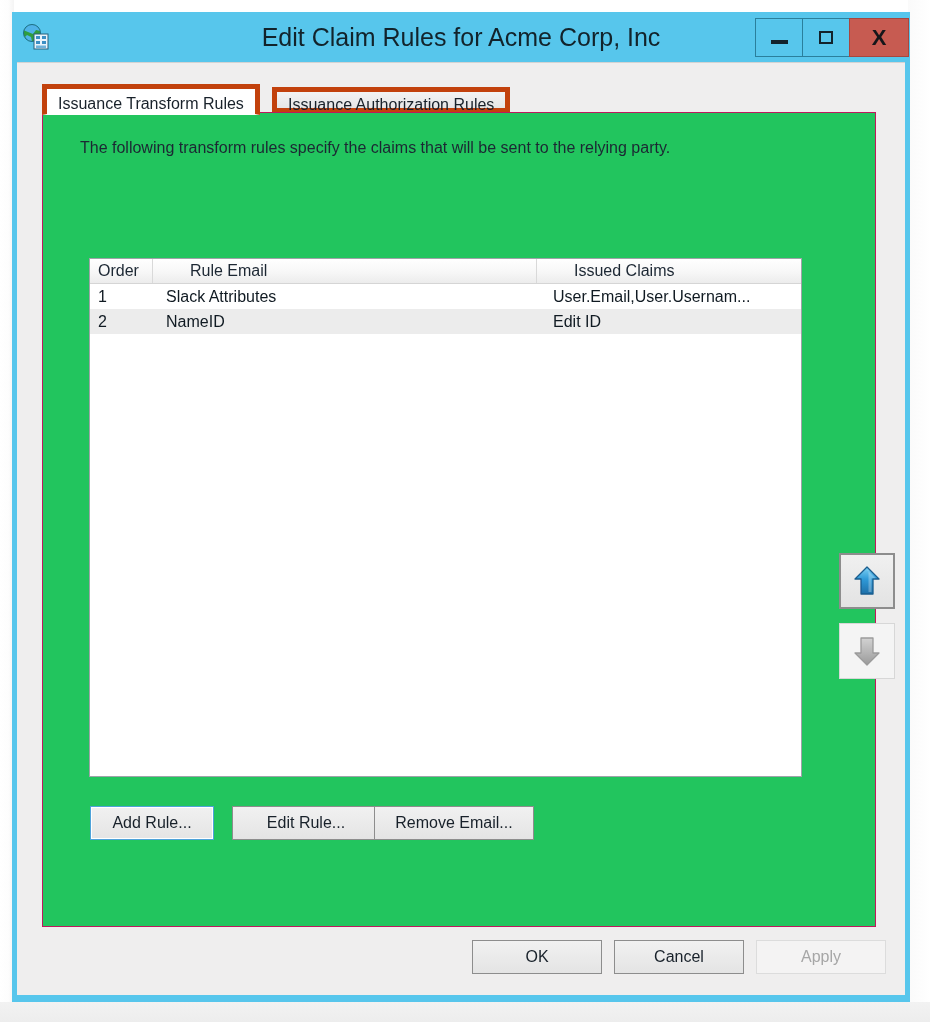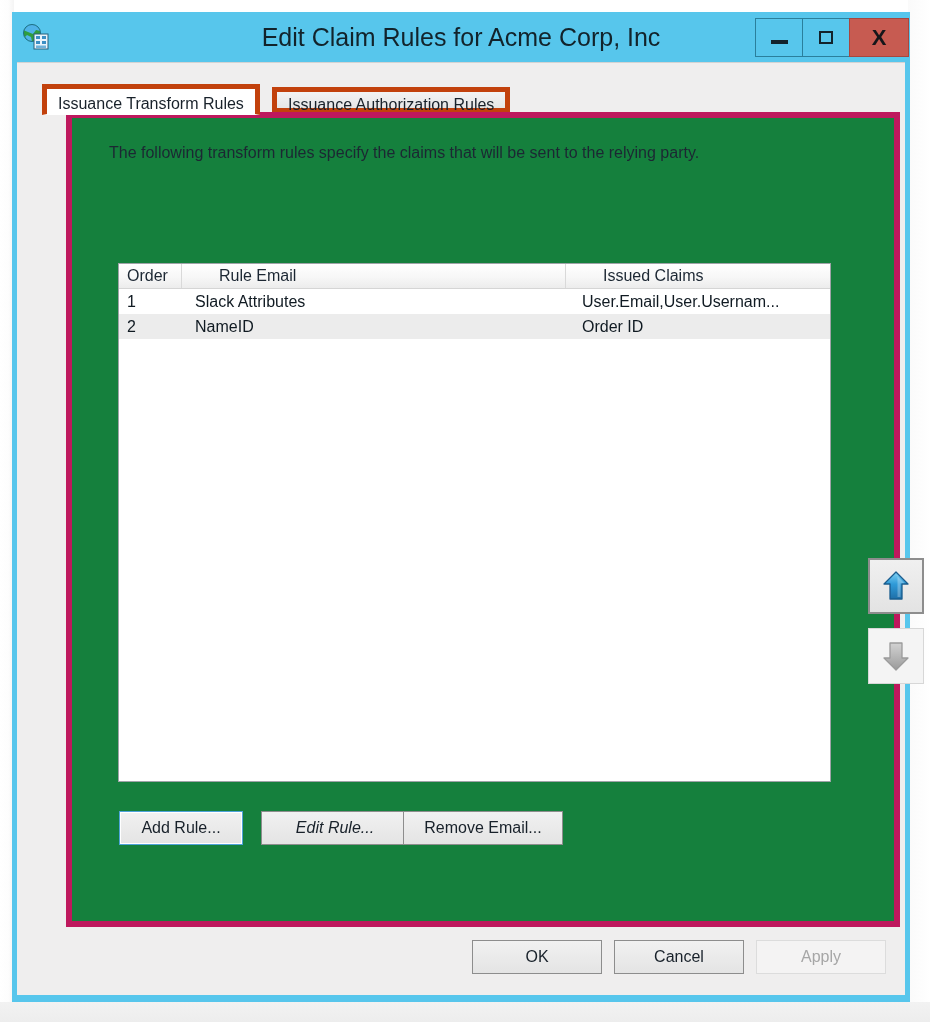--- a/index.html
+++ b/index.html
@@ -172,24 +172,23 @@
     z-index: 3;
   }
 
   
   .tabpage {
     position: absolute;
     left: 25px;
     top: 49px;
     width: 834px;
     height: 815px;
-    background: #15803d;
-    border: 6px solid #be185d;
-    box-sizing: border-box;
-    margin-left: 24px;
+    background: #22c55e;
+    border: 1px solid #be185d;
+    box-sizing: border-box;
   }
 
   .desc {
     position: absolute;
     left: 37px;
     top: 26px;
     font-size: 16px;
     color: #1c2733;
     white-space: nowrap;
   }
@@ -284,21 +283,21 @@
     text-align: center;
     line-height: 32px;
     cursor: default;
     white-space: nowrap;
   }
   .rule-btn.focused {
     border: 1px solid #4ea3d9;
     box-shadow: inset 0 0 0 1px #ffffff;
   }
   #btn-add    { left: 47px;  top: 693px; width: 124px; }
-  #btn-edit   { left: 189px; top: 693px; width: 148px; font-style: italic; }
+  #btn-edit   { left: 189px; top: 693px; width: 148px; }
   #btn-remove { left: 331px; top: 693px; width: 160px; }
 
   
   .footer-btn {
     position: absolute;
     height: 34px;
     width: 130px;
     box-sizing: border-box;
     background: linear-gradient(to bottom, #f1f1f1 0%, #e4e4e4 100%);
     border: 1px solid #8d8d8d;
@@ -383,21 +382,21 @@
 
           <div class="lv-row">
             <div class="cell col-order">1</div>
             <div class="cell col-rule">Slack Attributes</div>
             <div class="cell col-claim">User.Email,User.Usernam...</div>
           </div>
 
           <div class="lv-row selected">
             <div class="cell col-order">2</div>
             <div class="cell col-rule">NameID</div>
-            <div class="cell col-claim">Order ID</div>
+            <div class="cell col-claim">Edit ID</div>
           </div>
 
         </div>
 
         <div class="arrow-btn arrow-up">
           <svg width="30" height="32" viewBox="0 0 30 32">
             <defs>
               <linearGradient id="gUp" x1="0" y1="0" x2="0" y2="1">
                 <stop offset="0%" stop-color="#7fd2f4"></stop>
                 <stop offset="45%" stop-color="#2f9ad8"></stop>

